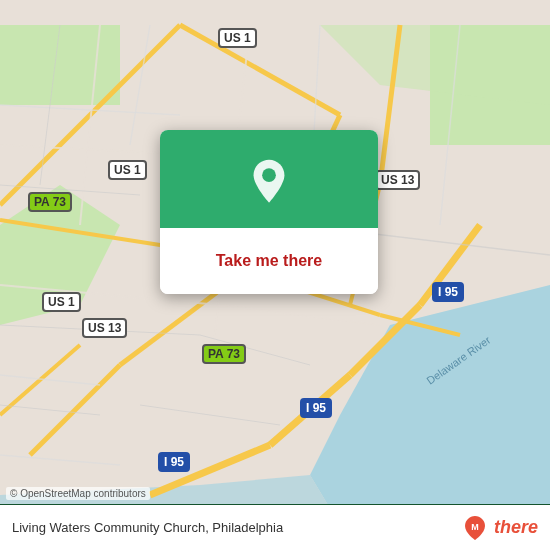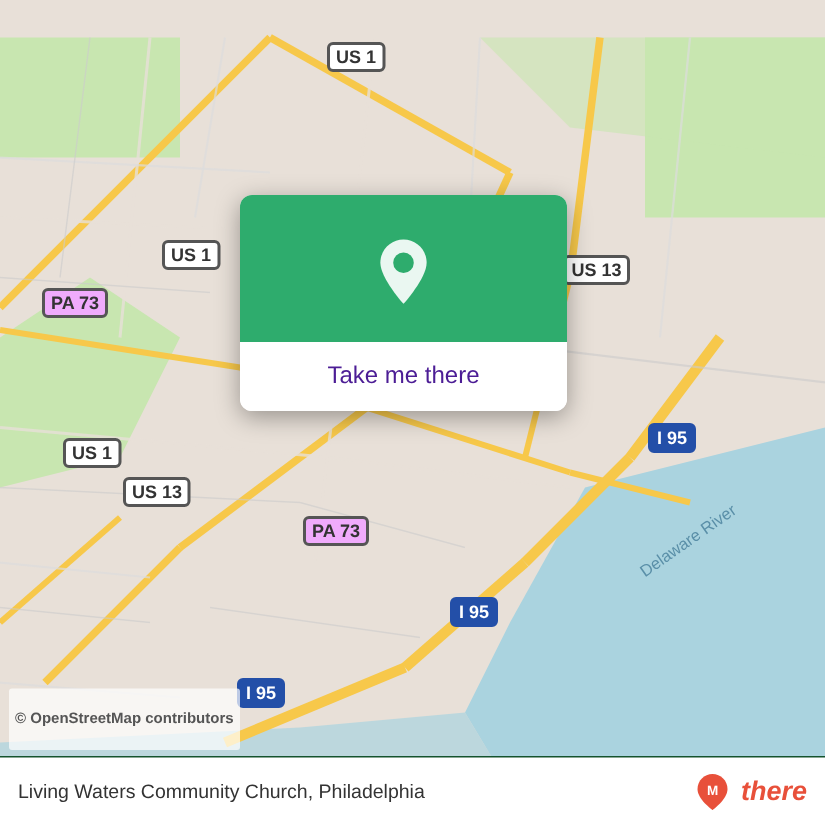--- a/index.html
+++ b/index.html
@@ -75,24 +75,23 @@
     }
 
     
     #osm-attr {
       position: absolute;
       bottom: 50px;
       left: 6px;
       font-size: 10px;
       color: #555;
       background: rgba(255,255,255,0.7);
-      padding: 15px 4px;
+      padding: 1px 4px;
       border-radius: 2px;
       z-index: 100;
-      font-weight: bold;
     }
 
     
     #popup-card {
       position: absolute;
       top: 130px;
       left: 160px;
       width: 218px;
       background: white;
       border-radius: 8px;
@@ -110,26 +109,26 @@
     }
 
     .location-pin {
       width: 48px;
       height: 48px;
       margin-bottom: 4px;
     }
 
     #popup-button {
       width: 100%;
-      padding: 14px 0;
+      padding: 24px 0;
       background: white;
       border: none;
       font-size: 16px;
-      font-weight: 400;
-      color: #4c1d95;
+      font-weight: 700;
+      color: #b91c1c;
       cursor: pointer;
       text-align: center;
     }
 
     
     .route-badge {
       position: absolute;
       background: white;
       border: 2px solid #be185d;
       border-radius: 4px;
@@ -138,21 +137,21 @@
       padding: 1px 4px;
       color: #333;
       z-index: 50;
       white-space: nowrap;
     }
     .route-badge.us {
       background: #fff;
       border-color: #555;
     }
     .route-badge.pa {
-      background: #f0abfc;
+      background: #84cc16;
       border-color: #555;
     }
     .route-badge.i {
       background: #234fa8;
       color: white;
       border-color: #234fa8;
       border-radius: 4px;
       margin-top: 44px;
     }
   </style>

